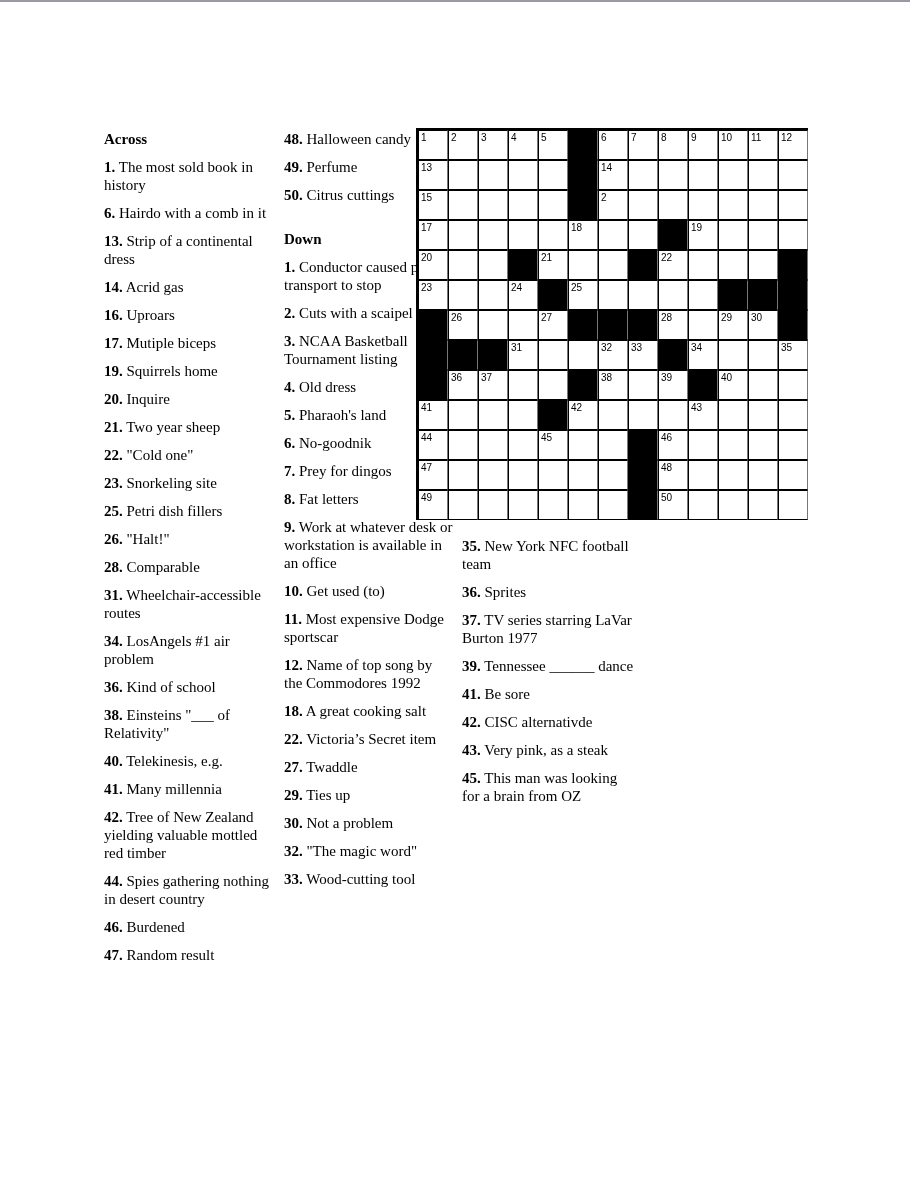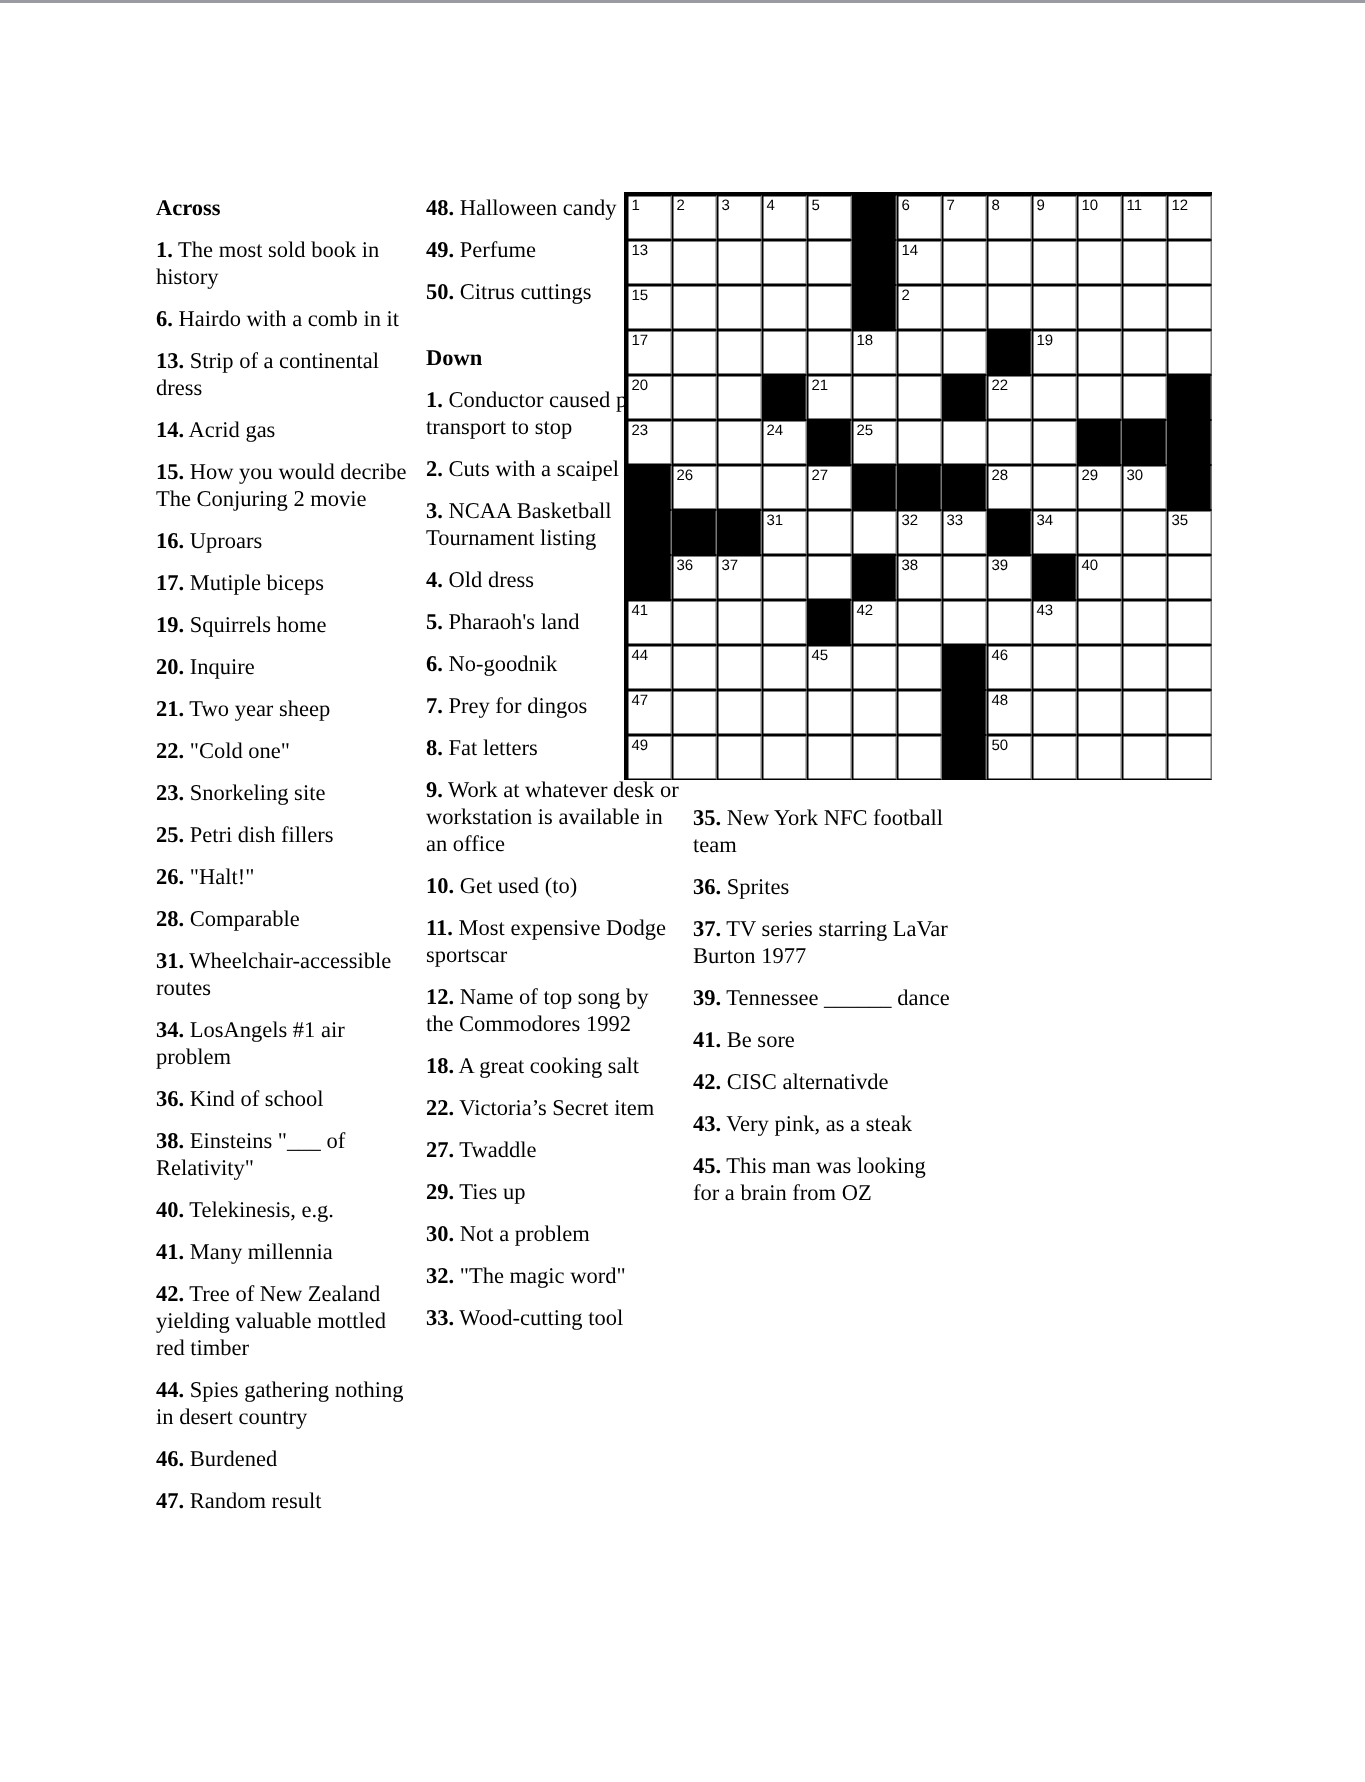--- a/index.html
+++ b/index.html
@@ -37,21 +37,20 @@
 
 <div class="topbar"></div>
 
 <div class="col col-a">
   <div class="heading">Across</div>
   <div id="colA">
       <div class="clue"><span class="num">1.</span> <span>The most sold book in history</span></div>
       <div class="clue"><span class="num">6.</span> <span>Hairdo with a comb in it</span></div>
       <div class="clue"><span class="num">13.</span> <span>Strip of a continental dress</span></div>
       <div class="clue"><span class="num">14.</span> <span>Acrid gas</span></div>
-      <div class="clue"><span class="num">15.</span> <span>How you would decribe The Conjuring 2 movie</span></div>
       <div class="clue"><span class="num">16.</span> <span>Uproars</span></div>
       <div class="clue"><span class="num">17.</span> <span>Mutiple biceps</span></div>
       <div class="clue"><span class="num">19.</span> <span>Squirrels home</span></div>
       <div class="clue"><span class="num">20.</span> <span>Inquire</span></div>
       <div class="clue"><span class="num">21.</span> <span>Two year sheep</span></div>
       <div class="clue"><span class="num">22.</span> <span>"Cold one"</span></div>
       <div class="clue"><span class="num">23.</span> <span>Snorkeling site</span></div>
       <div class="clue"><span class="num">25.</span> <span>Petri dish fillers</span></div>
       <div class="clue"><span class="num">26.</span> <span>"Halt!"</span></div>
       <div class="clue"><span class="num">28.</span> <span>Comparable</span></div>

